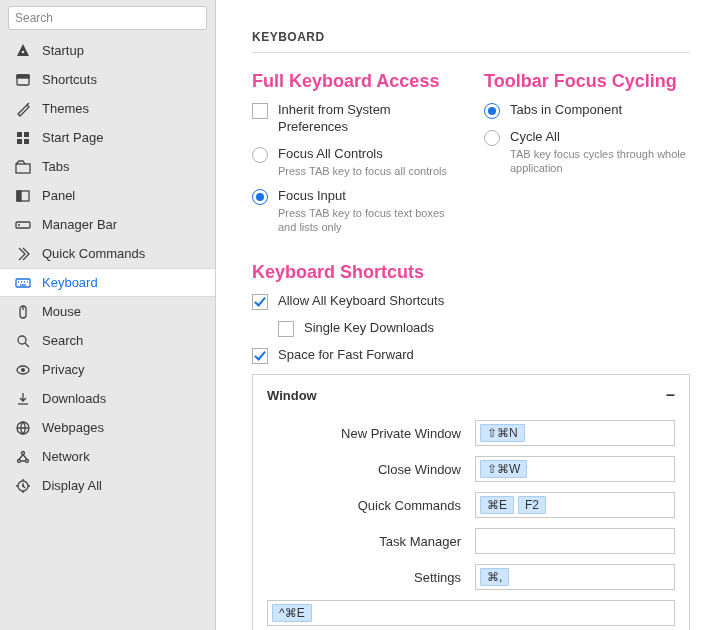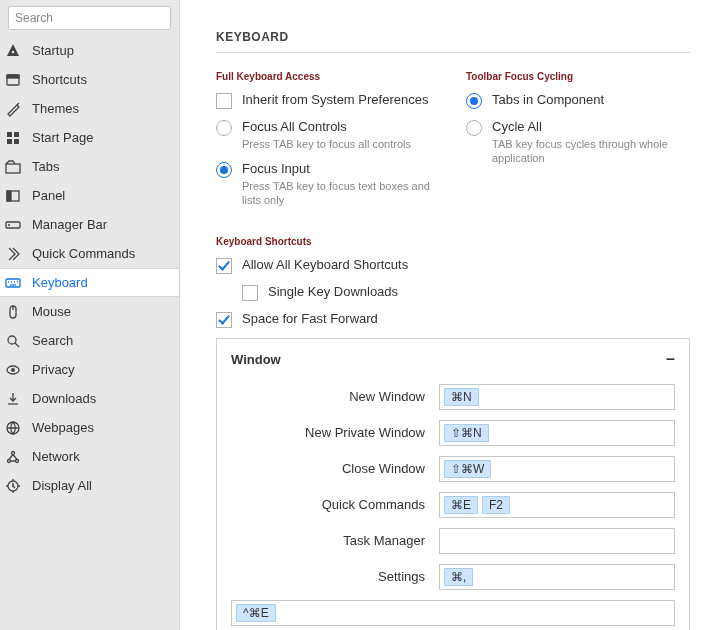--- a/index.html
+++ b/index.html
@@ -1,31 +1,31 @@
 <!DOCTYPE html>
 <html><head>
 <meta charset="utf-8">
 <style>
 * { box-sizing: border-box; margin: 0; padding: 0; }
 body { font-family: -apple-system, BlinkMacSystemFont, "Helvetica Neue", Arial, sans-serif; font-size: 13px; color: #333; background: #fff; width: 708px; height: 630px; overflow: hidden; display: flex; }
-.sidebar { width: 180px; background: #e8e8e8; border-right: 1px solid #d0d0d0; display: flex; flex-direction: column; }
+.sidebar { width: 216px; background: #e8e8e8; border-right: 1px solid #d0d0d0; display: flex; flex-direction: column; }
 .search-wrap { padding: 6px 8px 6px 8px; }
 .search-input { width: 100%; height: 24px; border: 1px solid #c8c8c8; border-radius: 2px; padding: 0 6px; font-size: 12px; color: #666; background: #fff; }
 .search-input::placeholder { color: #888; }
 .nav { flex: 1; overflow-y: auto; }
-.nav-item { display: flex; align-items: center; height: 29px; padding: 0 10px 0 4px; cursor: pointer; color: #333; }
+.nav-item { display: flex; align-items: center; height: 29px; padding: 0 10px 0 14px; cursor: pointer; color: #333; }
 .nav-item .icon { width: 18px; height: 16px; margin-right: 10px; display: flex; align-items: center; justify-content: center; color: #444; flex-shrink: 0; }
 .nav-item.active { background: #fff; color: #1a73e8; border-top: 1px solid #d8d8d8; border-bottom: 1px solid #d8d8d8; }
 .nav-item.active .icon { color: #1a73e8; }
 .main { flex: 1; padding: 30px 18px 10px 36px; overflow-y: auto; }
 .page-title { font-size: 12px; font-weight: 700; letter-spacing: 0.5px; color: #444; margin-bottom: 8px; }
 .hr { border: 0; border-top: 1px solid #d8d8d8; margin-bottom: 18px; }
 .two-col { display: flex; gap: 26px; }
 .col { flex: 1; }
-.section-h { font-size: 10px; font-weight: 600; margin-bottom: 10px; color: #7f1d1d; }
+.section-h { font-size: 18px; font-weight: 600; margin-bottom: 10px; color: #ec4899; }
 .radio-opt, .check-opt { display: flex; align-items: flex-start; margin-bottom: 10px; cursor: pointer; }
 .radio-opt .ctrl, .check-opt .ctrl { width: 16px; height: 16px; flex-shrink: 0; margin-right: 10px; margin-top: 1px; }
 .radio { width: 16px; height: 16px; border: 1px solid #b0b0b0; border-radius: 50%; background: #fff; position: relative; }
 .radio.selected { border-color: #1a73e8; }
 .radio.selected::after { content: ""; position: absolute; top: 3px; left: 3px; width: 8px; height: 8px; background: #1a73e8; border-radius: 50%; }
 .checkbox { width: 16px; height: 16px; border: 1px solid #b0b0b0; background: #fff; position: relative; }
 .checkbox.checked::after { content: ""; position: absolute; left: 4px; top: 0px; width: 4px; height: 9px; border: solid #1a73e8; border-width: 0 2px 2px 0; transform: rotate(40deg); }
 .opt-label { font-size: 13px; color: #333; line-height: 1.3; }
 .opt-desc { font-size: 11px; color: #888; line-height: 1.3; margin-top: 1px; }
 .check-opt.indent { margin-left: 26px; }
@@ -297,26 +297,20 @@
     </div>
   </div>
 
   <div class="shortcuts-panel">
     <div class="panel-header">
       <span>Window</span>
       <span class="minus">–</span>
     </div>
     <div id="shortcut-rows">
         <div class="shortcut-row">
-          <div class="shortcut-label">New Window</div>
-          <div class="shortcut-field">
-            <span class="key-chip">⌘N</span>
-          </div>
-        </div>
-        <div class="shortcut-row">
           <div class="shortcut-label">New Private Window</div>
           <div class="shortcut-field">
             <span class="key-chip">⇧⌘N</span>
           </div>
         </div>
         <div class="shortcut-row">
           <div class="shortcut-label">Close Window</div>
           <div class="shortcut-field">
             <span class="key-chip">⇧⌘W</span>
           </div>

